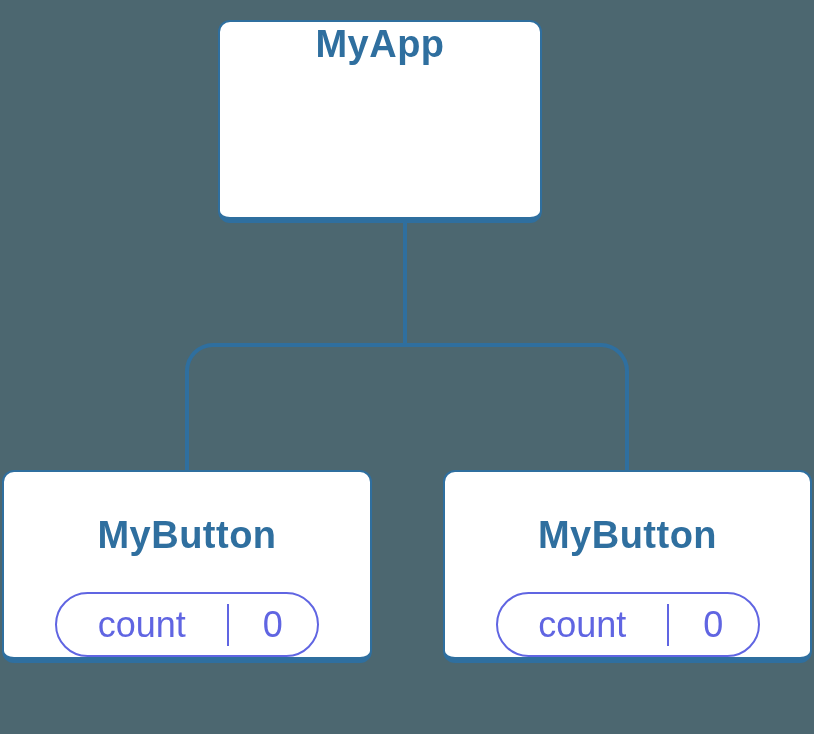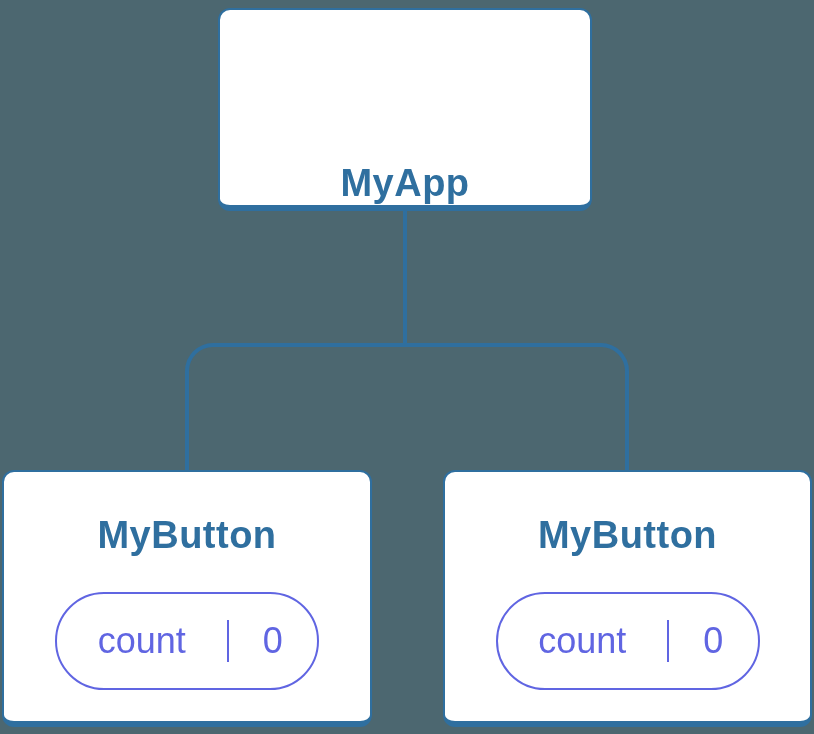--- a/index.html
+++ b/index.html
@@ -40,27 +40,27 @@
     position: absolute;
     background: var(--node-fill);
     border: 2px solid var(--tree-accent);
     border-bottom-width: 6px;
     border-radius: 12px;
     display: flex;
     flex-direction: column;
     align-items: center;
   }
   .node-root {
-    left: 218px; top: 8px;
-    width: 374px; height: 203px;
-    justify-content: flex-end;
+    left: 218px; top: 20px;
+    width: 324px; height: 203px;
+    justify-content: flex-start;
   }
   .node-leaf {
     top: 470px;
-    width: 370px; height: 257px;
+    width: 370px; height: 193px;
     padding-top: 41px;
   }
   .node-leaf-left  { left: 2px; }
   .node-leaf-right { left: 443px; width: 369px; }
   .node-label {
     font-size: 38px;
     font-weight: 600;
     line-height: 44px;
     color: var(--tree-accent);
     letter-spacing: 0.5px;

